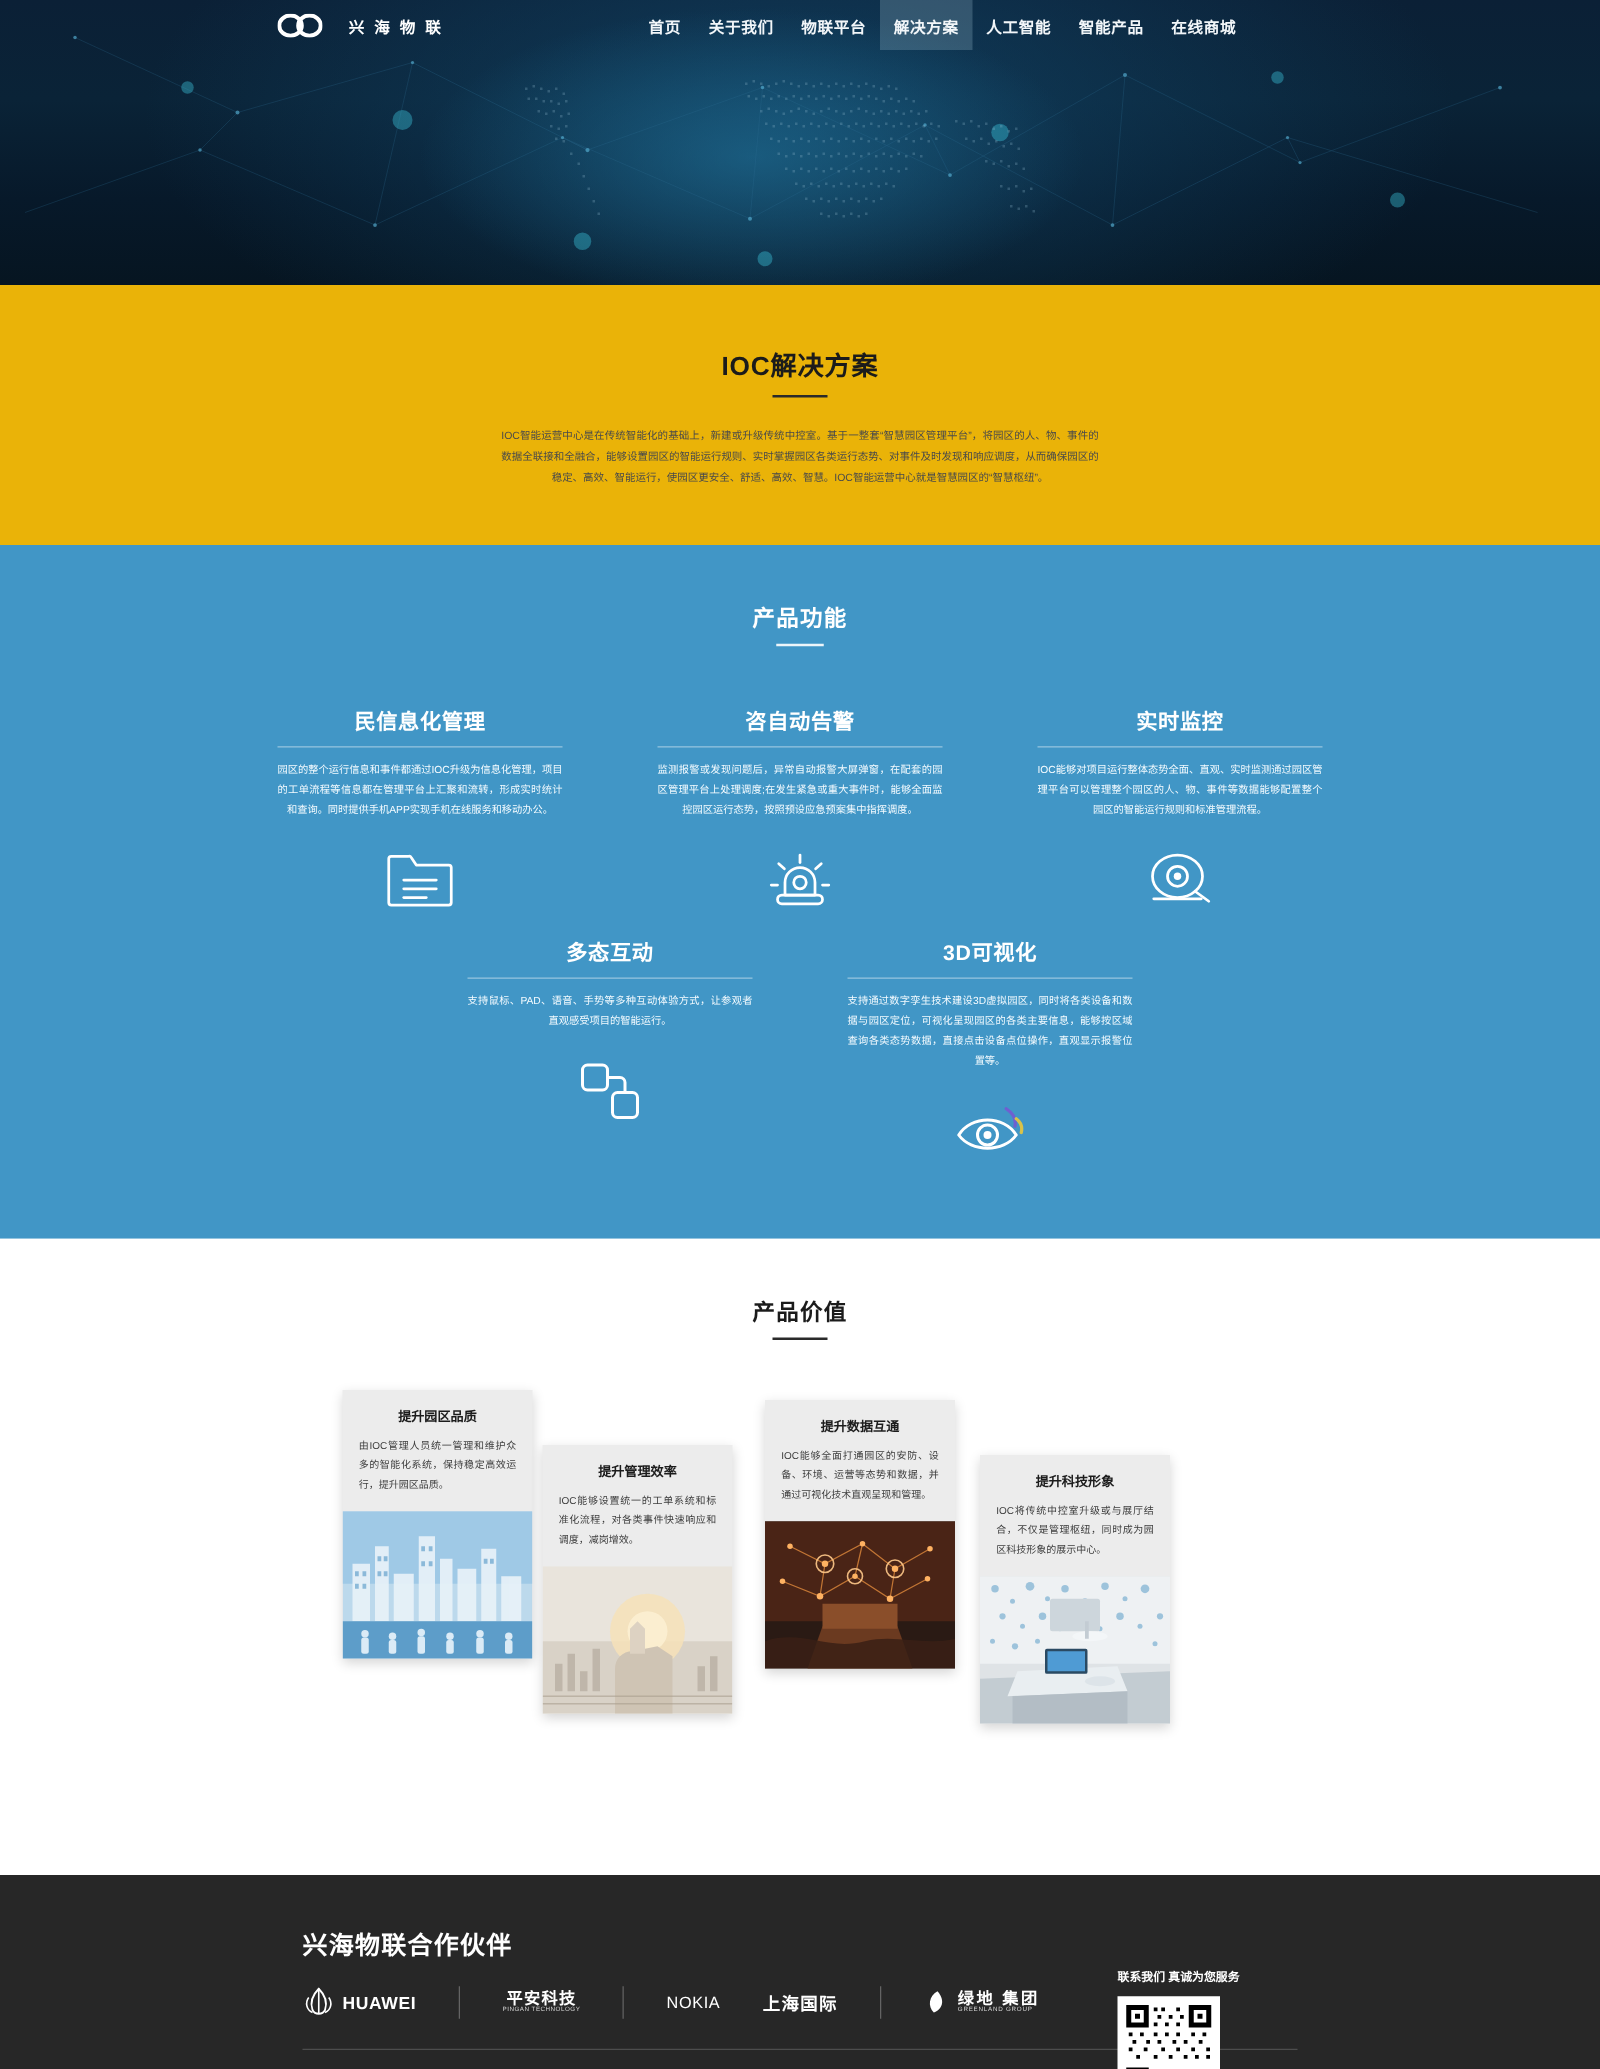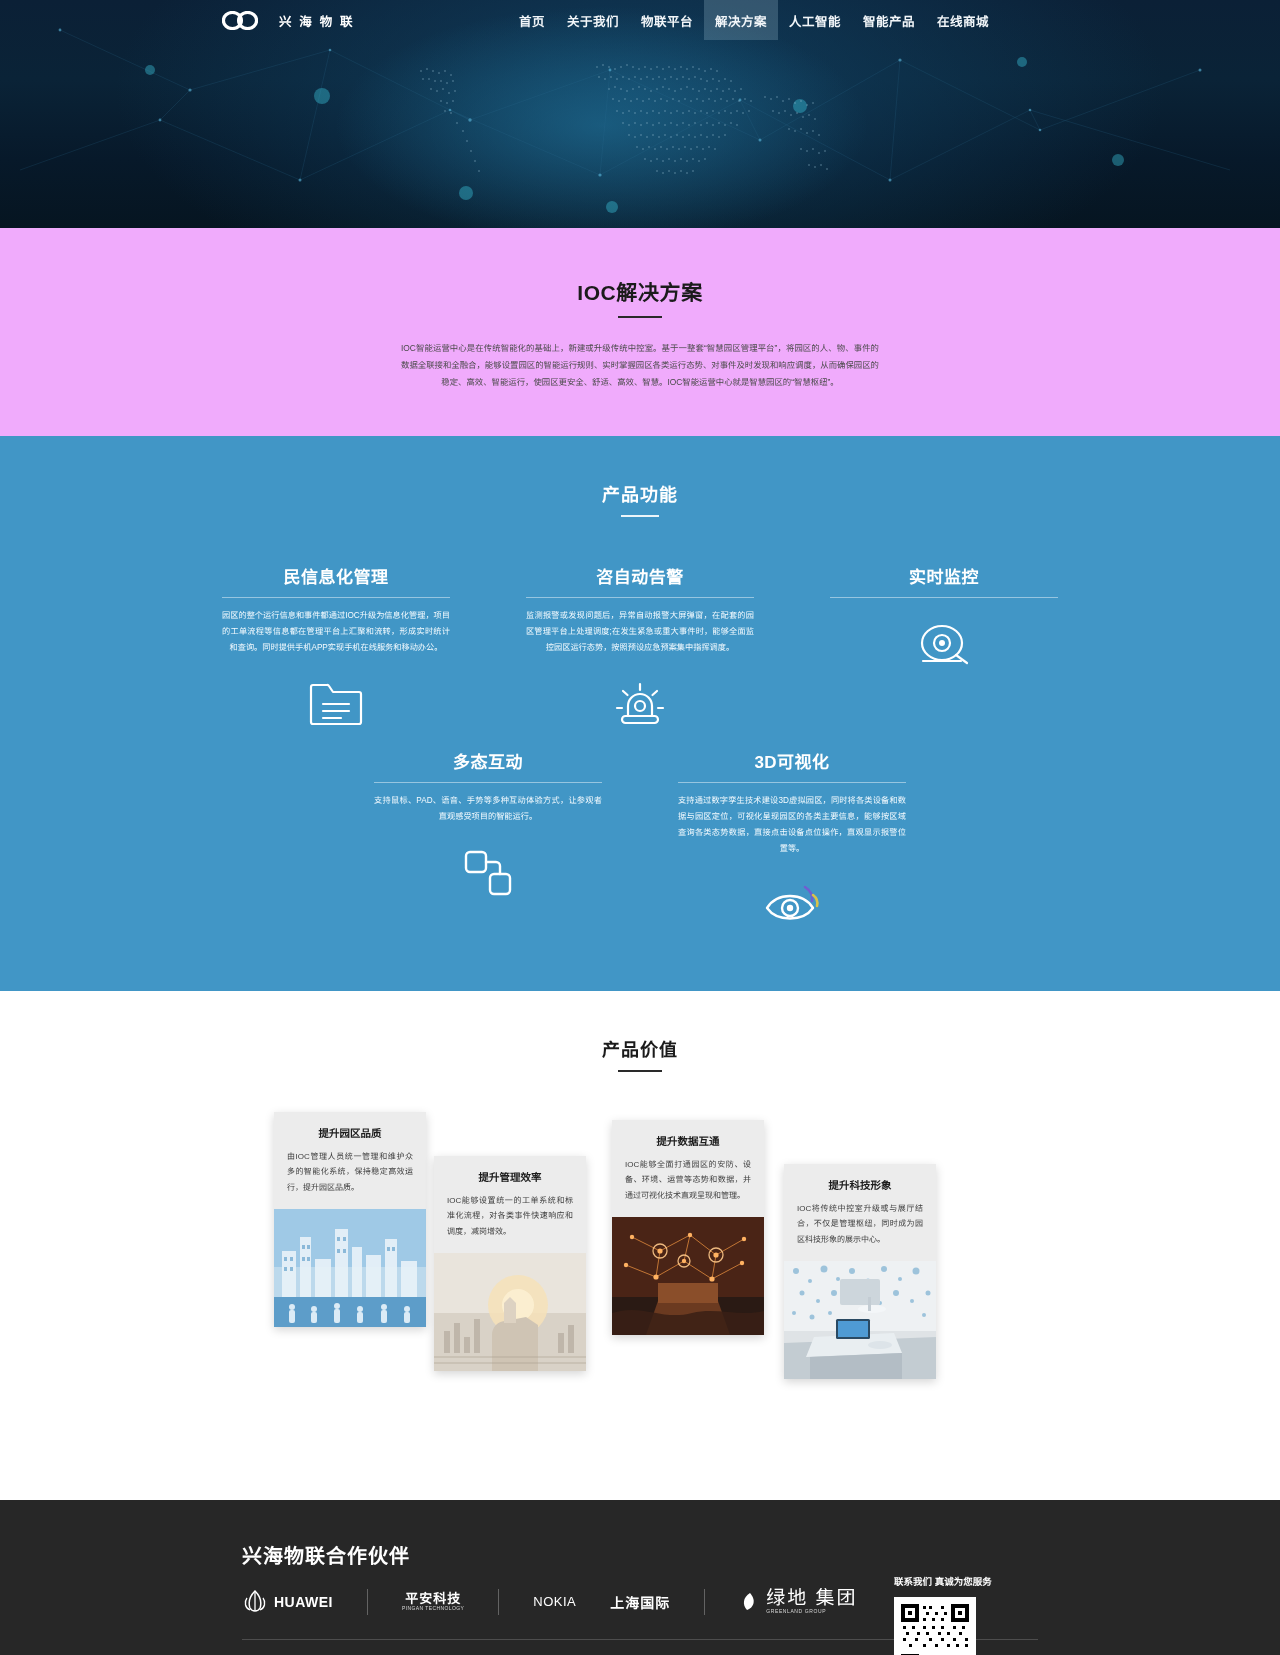--- a/index.html
+++ b/index.html
@@ -53,21 +53,21 @@
     display: flex; align-items: center;
     padding: 0 11px; height: 40px;
     color: #f2f6f9; font-size: 12.5px; font-weight: 600;
     letter-spacing: .5px; white-space: nowrap; cursor: pointer;
   }
   .nav-item.active { background: rgba(150,185,205,0.28); }
 
   
   .intro {
     padding: 48px 0 44px;
-    background: #f0abfc;
+    background: #eab308;
     text-align: center;
   }
   .intro h1 {
     font-size: 21px; font-weight: 700; color: #1b1b1b;
     letter-spacing: .6px; margin-bottom: 10px;
   }
   .rule-dark {
     width: 44px; height: 2px; background: #2a2a2a;
     margin: 0 auto 22px;
   }
@@ -183,21 +183,21 @@
   .foot-brand { display: flex; align-items: center; gap: 9px; padding-top: 2px; }
   .foot-brand .brand-name { font-size: 12px; }
   .foot-contact { font-size: 8.4px; line-height: 2.0; color: #e7e7e7; }
   .huawei-txt { font-size: 14px; font-weight: 700; letter-spacing: .5px; color:#fff; }
   .pingan-c { line-height: 1.05; text-align:center;justify-content:center; }
   .pingan-c .pa-cn { font-size: 13px; font-weight: 700; letter-spacing: 1px; }
   .pingan-c .pa-en { font-size: 5px; letter-spacing: .4px; color:#d8d8d8; }
   .nokia-txt { font-size: 13px; font-weight: 400; letter-spacing: .5px; }
   .shanghai-txt { font-size: 14px; font-weight: 700; letter-spacing: 1px; }
   .greenland-c { line-height: 1.1; }
-  .greenland-c .gl-cn { font-size: 19px; font-weight: 400; letter-spacing: 2px; text-align: right; }
+  .greenland-c .gl-cn { font-size: 13px; font-weight: 700; letter-spacing: 2px; text-align: right; }
   .greenland-c .gl-en { font-size: 5px; letter-spacing: .6px; color:#d8d8d8; }
 </style>
 </head>
 <body>
 
 <div class="hero">
   <svg class="hero-net" viewBox="0 0 1280 228" preserveAspectRatio="none">
     <g stroke="#2e6f93" stroke-width="0.5" opacity="0.55" fill="none">
       <path d="M60,30 L190,90 L330,50 L470,120 L610,70 L760,140 L900,60 L1040,130 L1200,70"></path>
       <path d="M20,170 L160,120 L300,180 L450,110 L600,175 L740,100 L890,180 L1030,110 L1230,170"></path>
@@ -543,20 +543,21 @@
           <line x1="12" y1="15" x2="16.5" y2="19" stroke="#fff" stroke-width="2.2" stroke-linecap="round"></line>
           <line x1="46" y1="15" x2="41.5" y2="19" stroke="#fff" stroke-width="2.2" stroke-linecap="round"></line>
           <line x1="6" y1="32" x2="11" y2="32" stroke="#fff" stroke-width="2.2" stroke-linecap="round"></line>
           <line x1="47" y1="32" x2="52" y2="32" stroke="#fff" stroke-width="2.2" stroke-linecap="round"></line>
         </svg>
       </div>
     </div>
 
     <div class="feat-card">
       <div class="feat-title">实时监控</div>
+      <div class="feat-desc">IOC能够对项目运行整体态势全面、直观、实时监测通过园区管理平台可以管理整个园区的人、物、事件等数据能够配置整个园区的智能运行规则和标准管理流程。</div>
       <div class="feat-icon">
         <svg width="58" height="52" viewBox="0 0 58 52">
           <ellipse cx="27" cy="24" rx="20" ry="17" fill="none" stroke="#fff" stroke-width="2.2"></ellipse>
           <circle cx="27" cy="24" r="8" fill="none" stroke="#fff" stroke-width="2.2"></circle>
           <circle cx="27" cy="24" r="3" fill="#fff"></circle>
           <path d="M41,36 L52,44" stroke="#fff" stroke-width="2.2" stroke-linecap="round"></path>
           <path d="M8,42 L46,42" stroke="#fff" stroke-width="2.2" stroke-linecap="round"></path>
         </svg>
       </div>
     </div>

